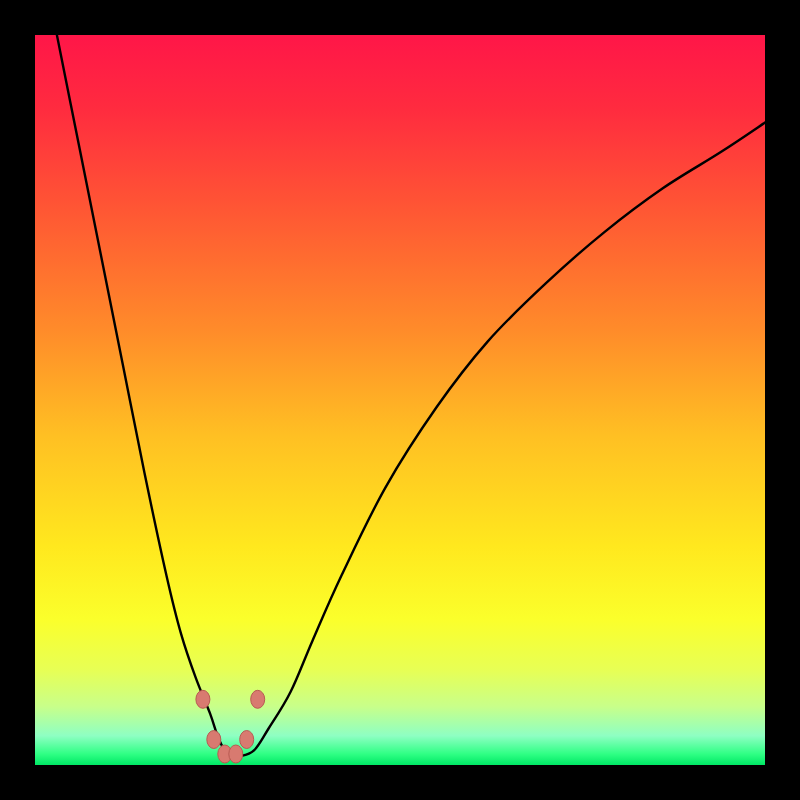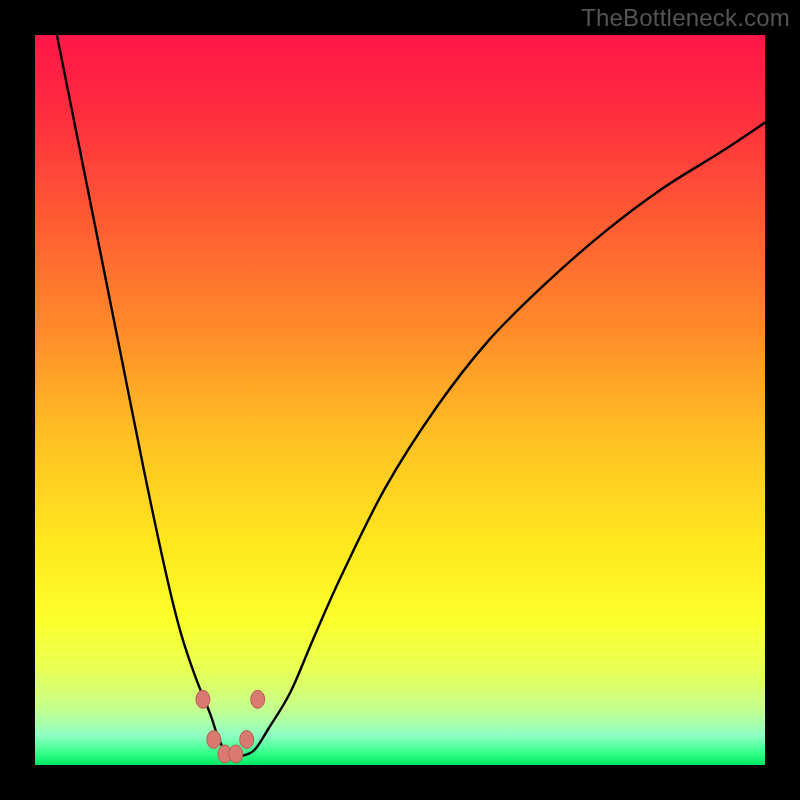--- a/index.html
+++ b/index.html
@@ -47,21 +47,20 @@
   svg.markers {
     position: absolute;
     inset: 0;
     z-index: 4;
   }
 </style>
 </head>
 <body>
 
 <div class="frame">
-  <div class="watermark">TheBottleneck.com</div>
   <div class="plot">
     <svg class="gradient" viewBox="0 0 730 730" preserveAspectRatio="none">
       <defs>
         <linearGradient id="bg" x1="0" y1="0" x2="0" y2="1">
             <stop offset="0.00%" stop-color="#ff1648"></stop>
             <stop offset="10.00%" stop-color="#ff2b3f"></stop>
             <stop offset="25.00%" stop-color="#ff5a33"></stop>
             <stop offset="40.00%" stop-color="#ff8a2a"></stop>
             <stop offset="55.00%" stop-color="#ffc023"></stop>
             <stop offset="70.00%" stop-color="#ffe81e"></stop>

